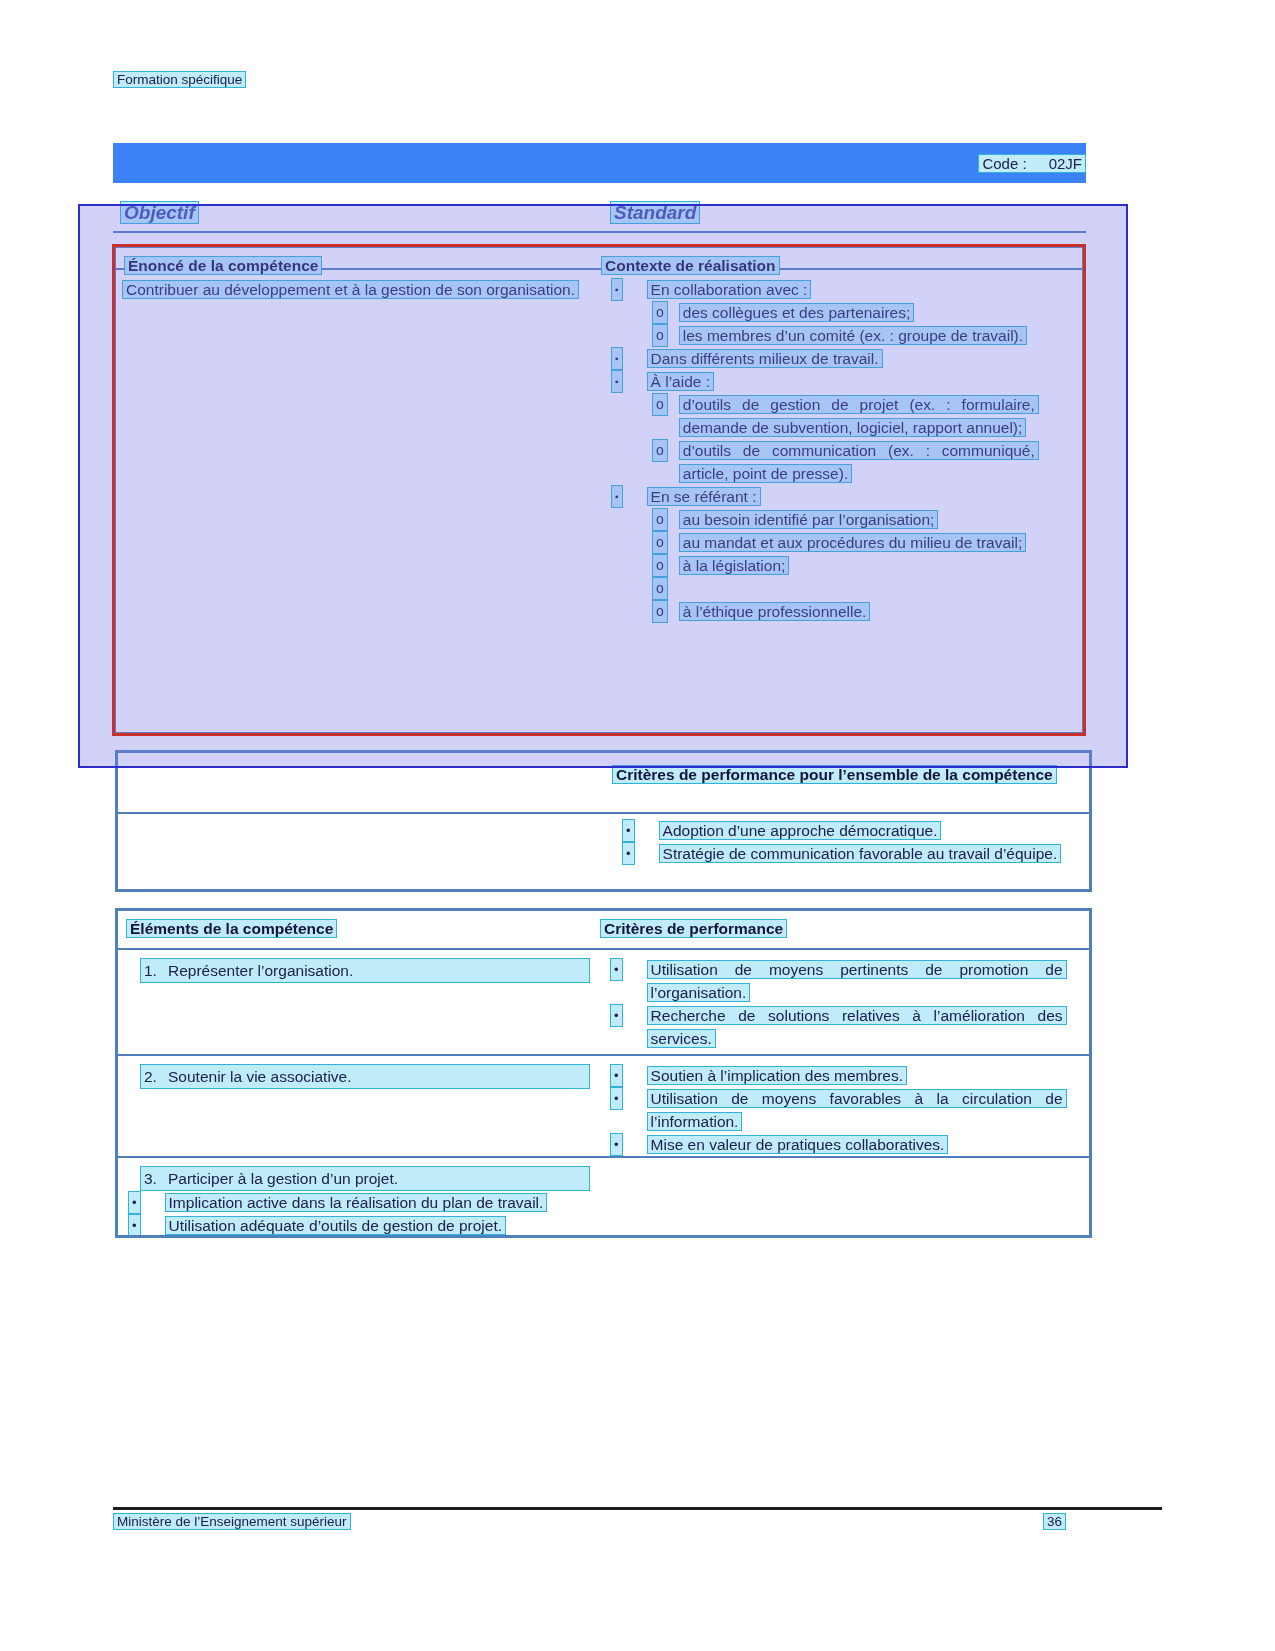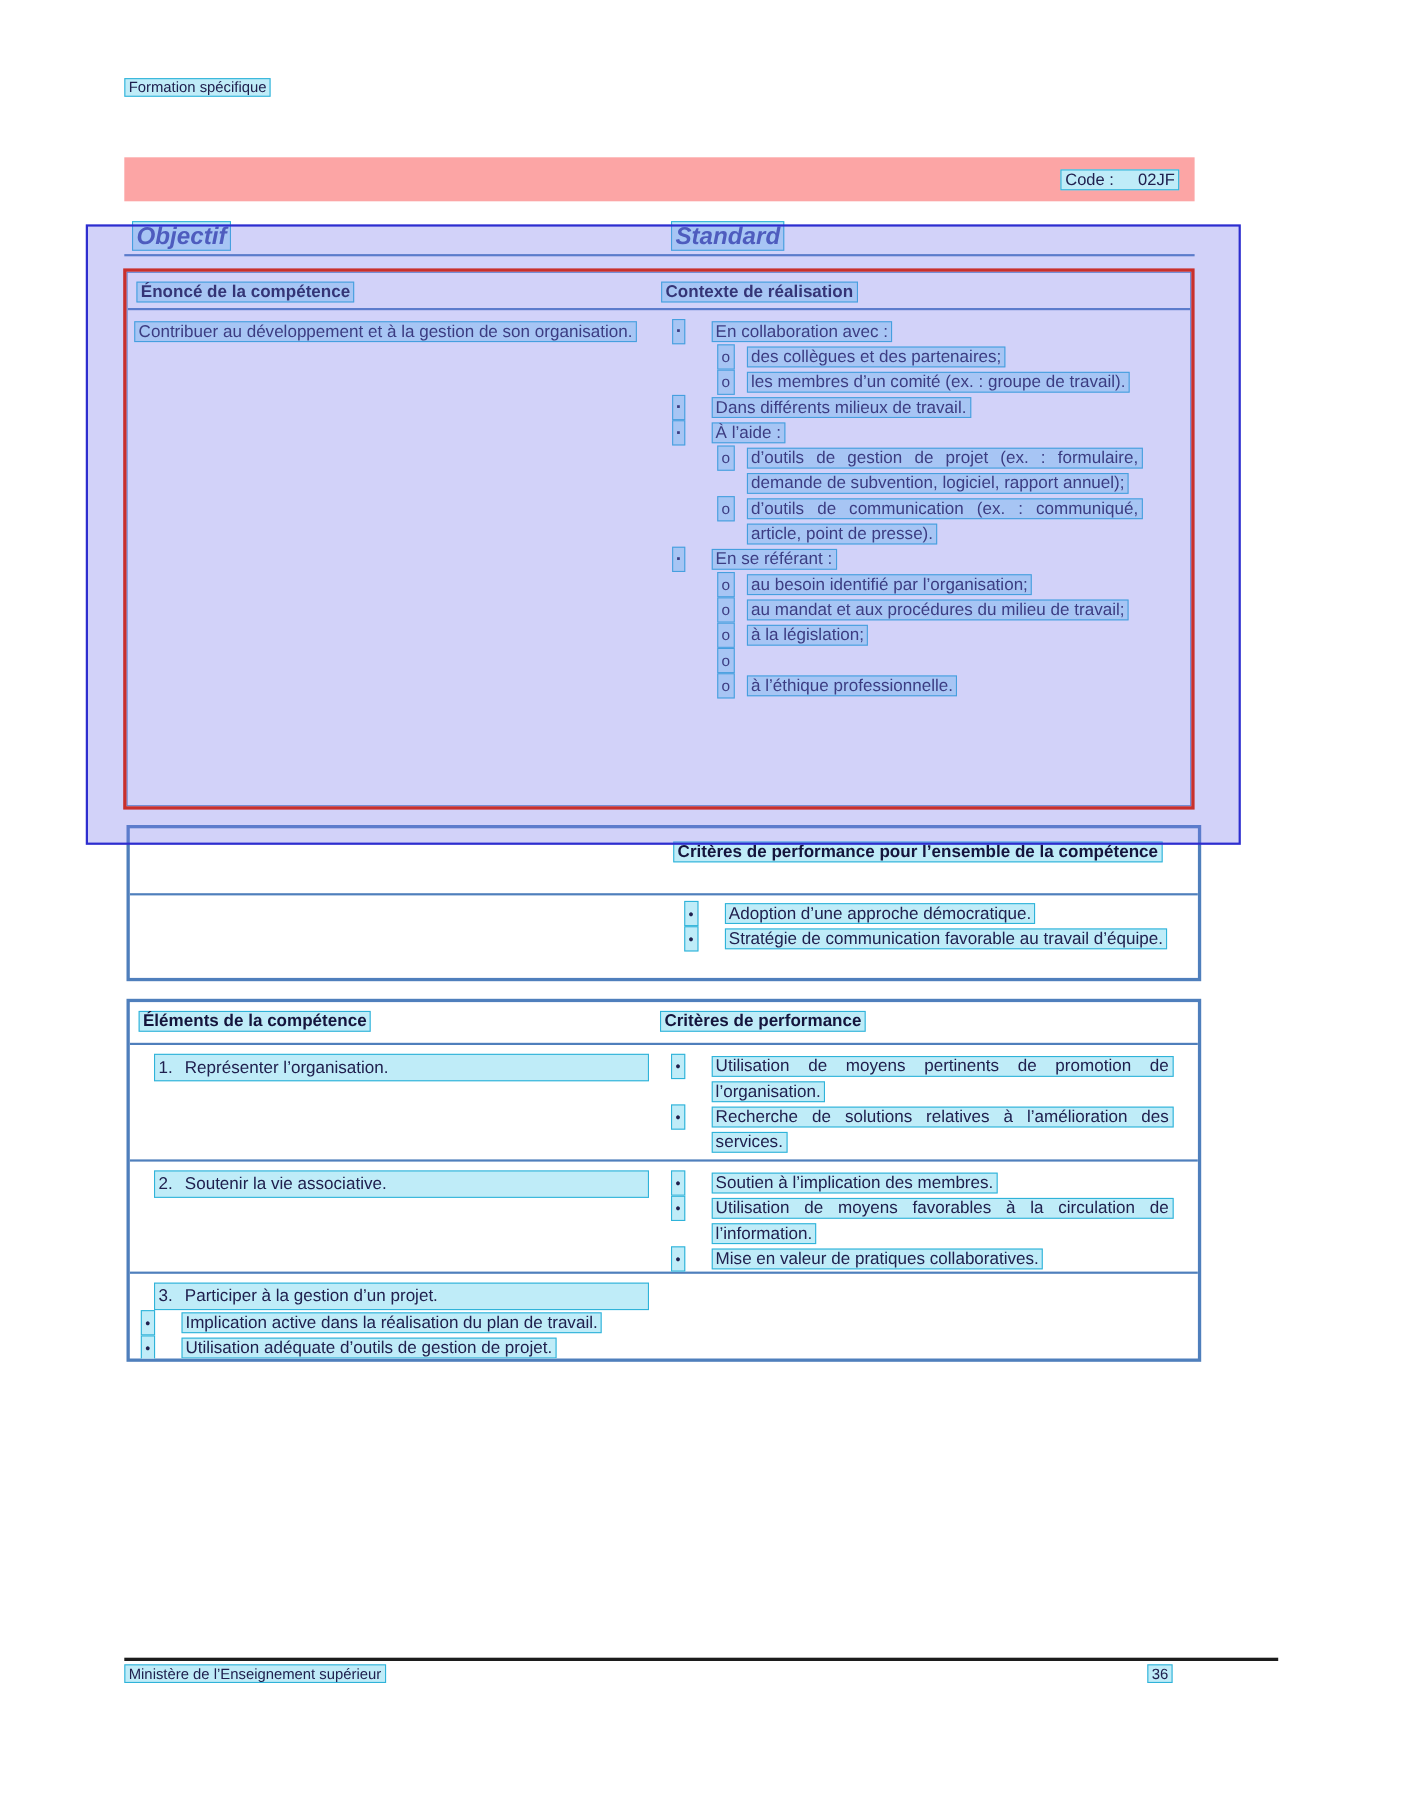--- a/index.html
+++ b/index.html
@@ -19,47 +19,47 @@
     -webkit-box-decoration-break:clone;
     box-decoration-break:clone;
   }
 
   
   .top-note{position:absolute;left:113px;top:72px;font-size:13.5px;}
 
   
   .band{
     position:absolute;left:113px;top:143px;width:973px;height:40px;
-    background:#fca5a5;
+    background:#3b82f6;
     display:flex;align-items:center;justify-content:flex-end;
-    box-sizing:border-box;padding-right:14px;font-size:15px;
+    box-sizing:border-box;font-size:15px;
   }
   .band .code-wrap{white-space:nowrap;}
   .band .code-val{margin-left:22px;}
 
   
   .doc-head{
     position:absolute;top:202px;
-    font-size:22px;font-weight:700;font-style:italic;color:#3b4fa8;
+    font-size:19px;font-weight:700;font-style:italic;color:#3b4fa8;
   }
   .doc-head.obj{left:120px;}
   .doc-head.std{left:610px;}
   .heads-rule{position:absolute;left:113px;top:231px;width:973px;height:2px;background:#4d7ebb;}
 
   
   .hrule{height:2px;background:#4f7fbc;}
   .hdrtxt{font-size:15.5px;font-weight:700;color:#14143c;}
   .bodytxt{font-size:15.5px;line-height:23px;}
 
   
   .t1{
     position:absolute;left:115px;top:247px;width:968px;height:486px;
     border:1px solid #4f7fbc;box-sizing:border-box;overflow:hidden;
   }
-  .t1 .headzone{height:32px;box-sizing:border-box;padding-top:9px;display:flex;justify-content:flex-end;}
+  .t1 .headzone{height:20px;box-sizing:border-box;padding-top:9px;display:flex;justify-content:flex-end;}
   .t1 .hcell-l{width:485px;box-sizing:border-box;padding-left:8px;}
   .t1 .hcell-r{flex:1;box-sizing:border-box;}
   .t1 .bodyrow{display:flex;}
   .t1 .cell-l{width:485px;box-sizing:border-box;padding:8px 12px 0 6px;}
   .t1 .cell-r{flex:1;box-sizing:border-box;padding-top:8px;}
   .enonce-wrap{width:458px;text-align:justify;}
 
   
   .li{display:flex;align-items:flex-start;line-height:23px;font-size:15.5px;}
   .marker{flex:0 0 auto;display:inline-block;text-align:center;line-height:21px;}

